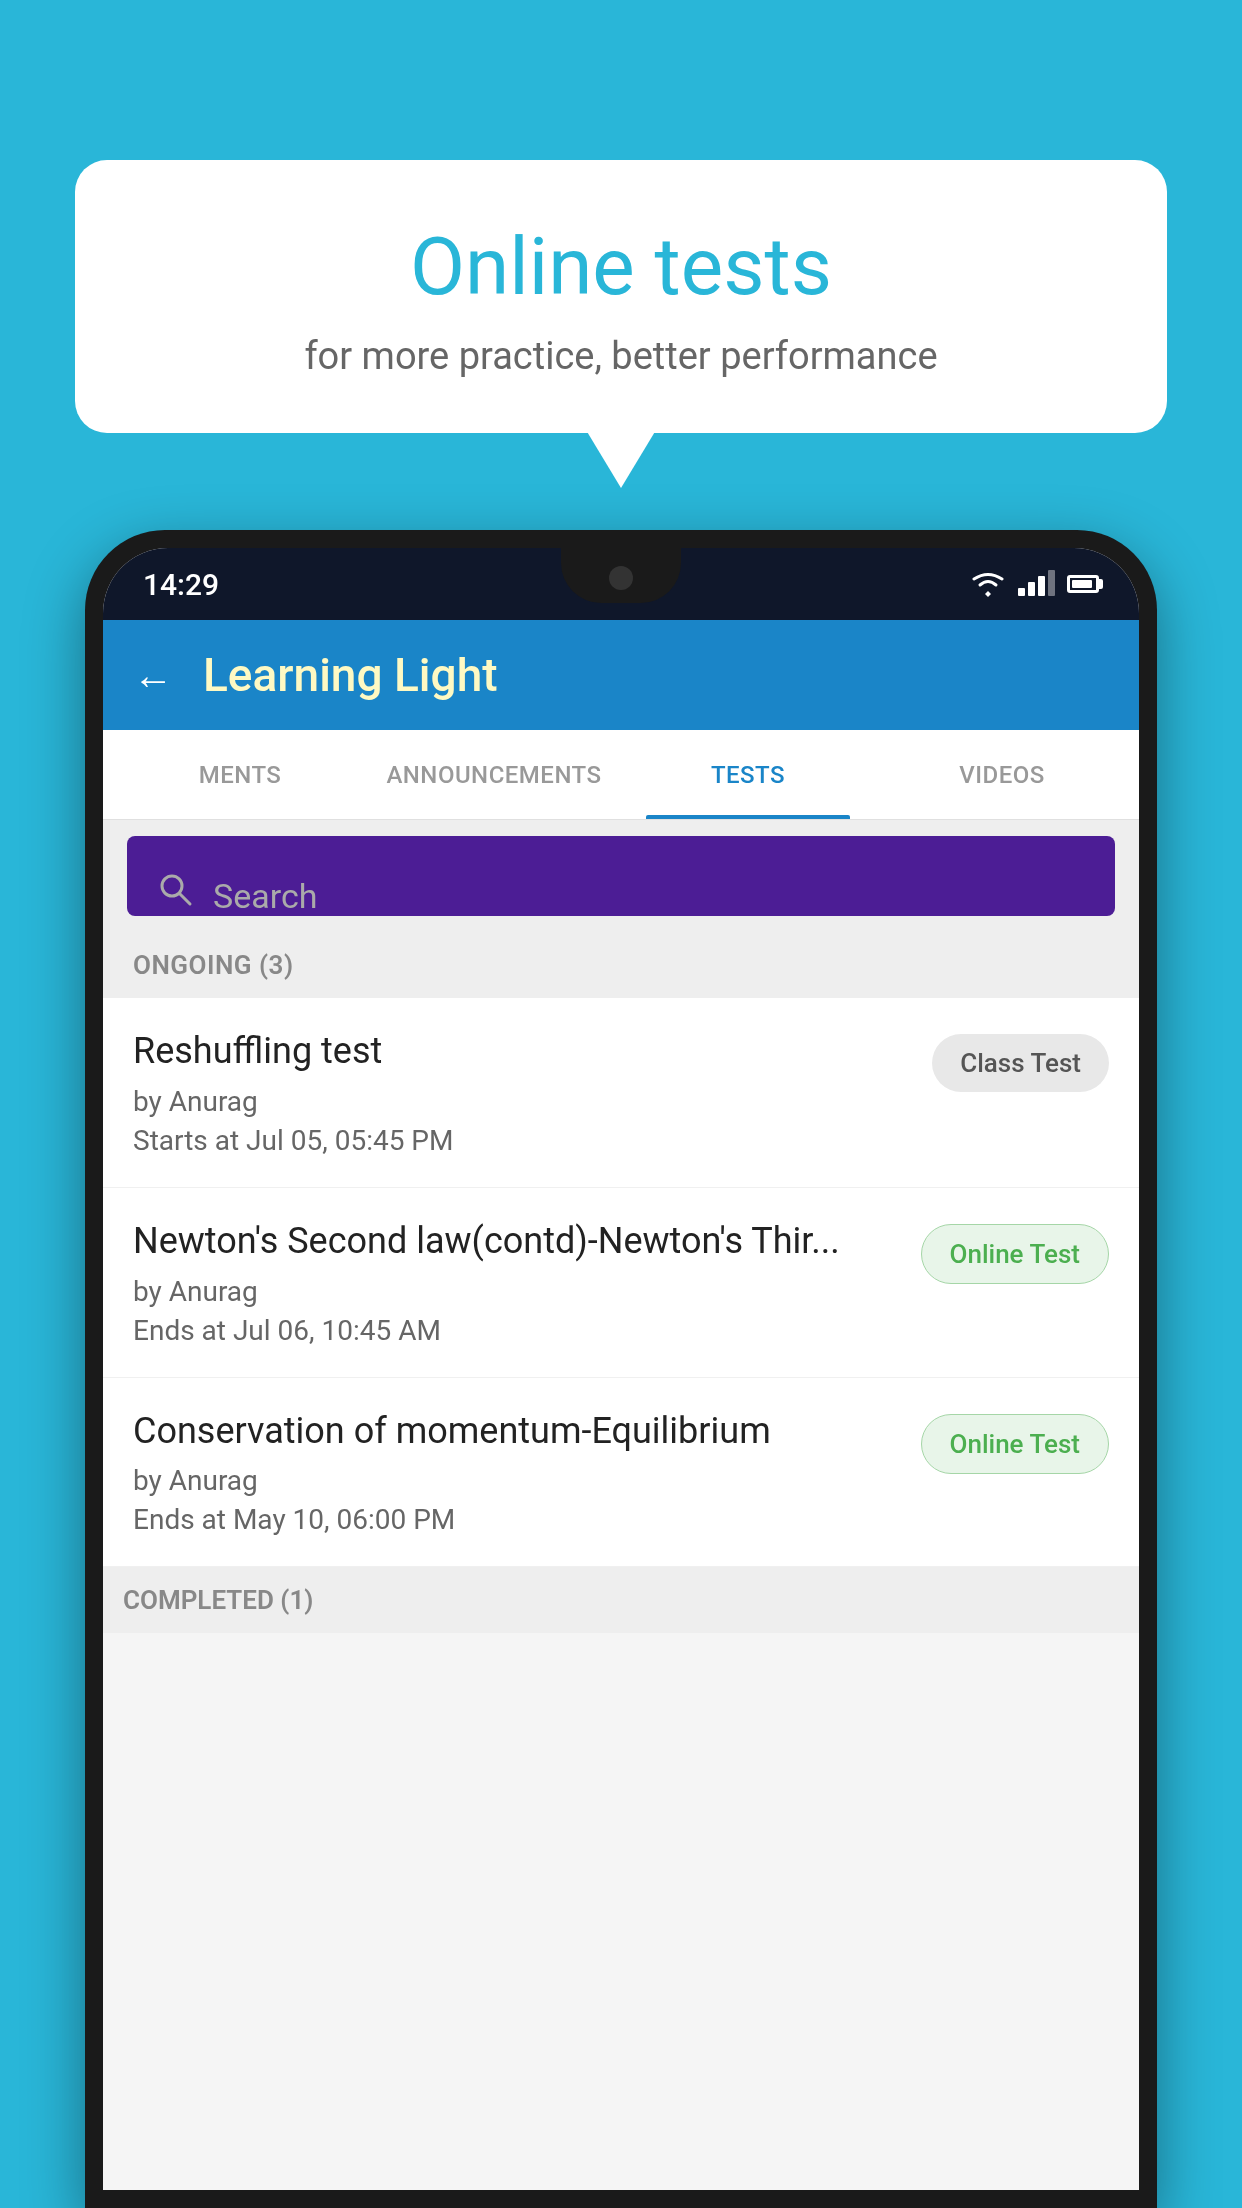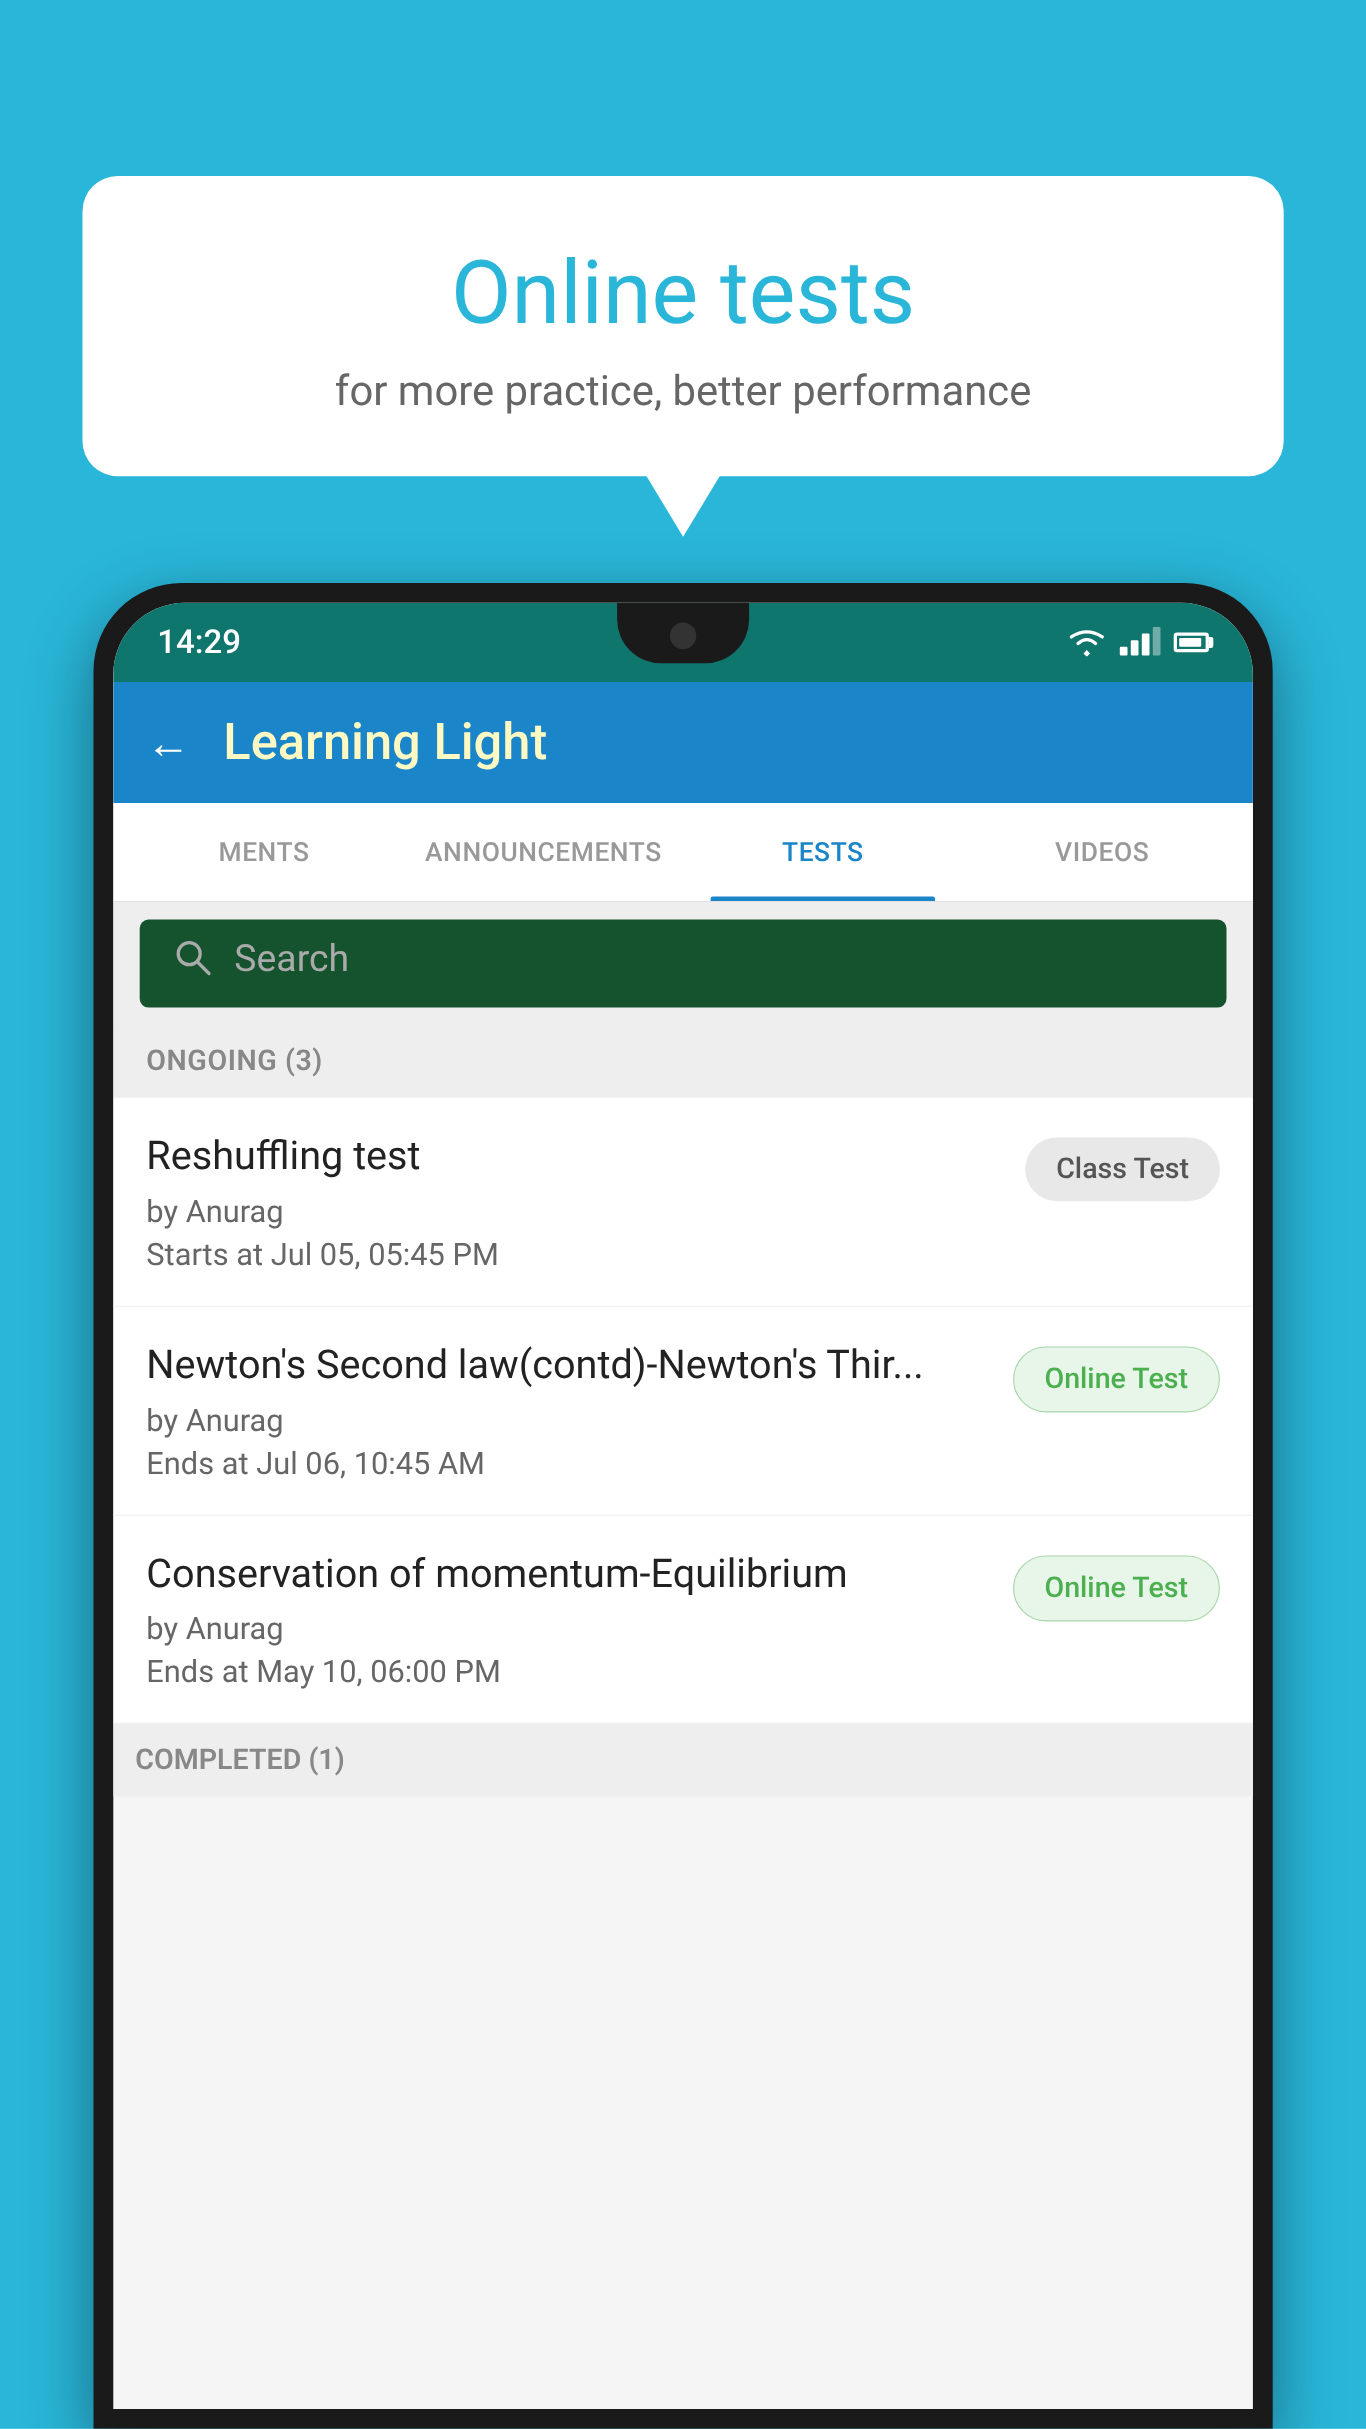--- a/index.html
+++ b/index.html
@@ -67,21 +67,21 @@
     .phone-inner {
       background: #f5f5f5;
       border-radius: 65px 65px 0 0;
       overflow: hidden;
       height: 100%;
       position: relative;
     }
 
     
     .status-bar {
-      background: #0f766e;
+      background: #0f172a;
       height: 72px;
       display: flex;
       align-items: center;
       justify-content: space-between;
       padding: 0 40px;
       position: relative;
     }
 
     .status-time {
       color: white;
@@ -177,26 +177,26 @@
       border-radius: 2px 2px 0 0;
     }
 
     
     .search-container {
       background: #eeeeee;
       padding: 16px 24px;
     }
 
     .search-box {
-      background: #14532d;
+      background: #4c1d95;
       border-radius: 8px;
       height: 80px;
       display: flex;
-      align-items: flex-start;
-      padding: 16px 30px;
+      align-items: flex-end;
+      padding: 0 30px;
       gap: 20px;
     }
 
     .search-icon-svg {
       color: #999;
       font-size: 36px;
     }
 
     .search-text {
       font-size: 34px;

